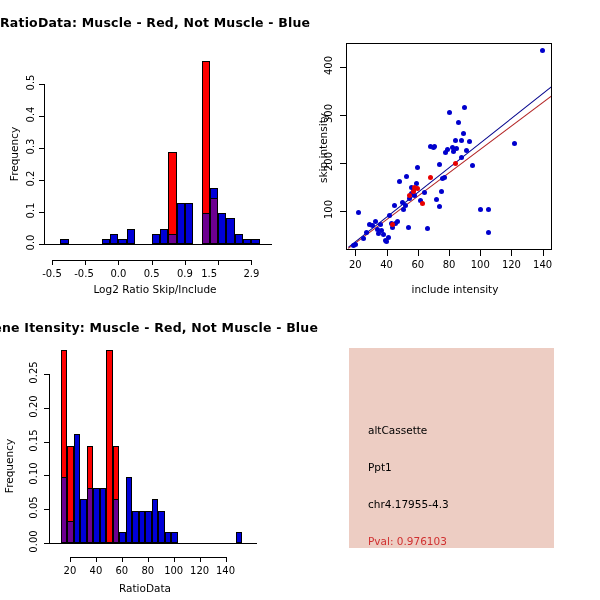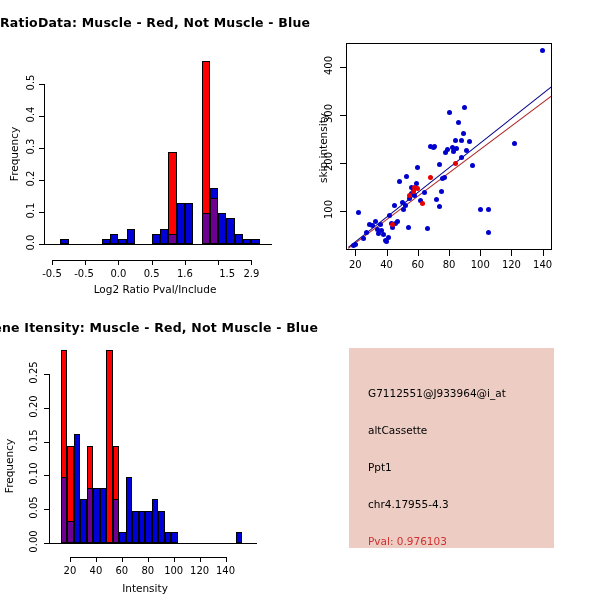--- a/index.html
+++ b/index.html
@@ -79,21 +79,21 @@
 </style>
 </head>
 <body>
 
 <div class="panel" id="panel-ratio" style="left:0;top:0;width:300px;height:300px;">
 
   <div class="plot-title" style="top:15px;left:0;">RatioData: Muscle - Red, Not Muscle - Blue</div>
 
   <div class="axis-title vertical" style="left:-21px;top:148px;width:70px;">Frequency</div>
 
-  <div class="axis-title" style="left:50px;top:283px;width:210px;">Log2 Ratio Pval/Include</div>
+  <div class="axis-title" style="left:50px;top:283px;width:210px;">Log2 Ratio Skip/Include</div>
 
   <div id="ratio-axes">
       <div class="axis-line" style="left: 44px; top: 83.6552px; width: 1px; height: 160.345px;"></div>
       <div class="tick" style="left: 39px; top: 244px; width: 5px; height: 1px;"></div>
       <div class="tick-label vertical" style="left: 15px; top: 237px; width: 30px; text-align: center;">0.0</div>
       <div class="tick" style="left: 39px; top: 211.931px; width: 5px; height: 1px;"></div>
       <div class="tick-label vertical" style="left: 15px; top: 204.931px; width: 30px; text-align: center;">0.1</div>
       <div class="tick" style="left: 39px; top: 179.862px; width: 5px; height: 1px;"></div>
       <div class="tick-label vertical" style="left: 15px; top: 172.862px; width: 30px; text-align: center;">0.2</div>
       <div class="tick" style="left: 39px; top: 147.793px; width: 5px; height: 1px;"></div>
@@ -105,23 +105,23 @@
       <div class="axis-line" style="left: 52px; top: 260px; width: 199.385px; height: 1px;"></div>
       <div class="tick" style="left: 52px; top: 260px; width: 1px; height: 5px;"></div>
       <div class="tick-label" style="left: 35px; top: 268px; width: 34px; text-align: center;">-0.5</div>
       <div class="tick" style="left: 85.2308px; top: 260px; width: 1px; height: 5px;"></div>
       <div class="tick-label" style="left: 67px; top: 268px; width: 34px; text-align: center;">-0.5</div>
       <div class="tick" style="left: 118.462px; top: 260px; width: 1px; height: 5px;"></div>
       <div class="tick-label" style="left: 101.462px; top: 268px; width: 34px; text-align: center;">0.0</div>
       <div class="tick" style="left: 151.692px; top: 260px; width: 1px; height: 5px;"></div>
       <div class="tick-label" style="left: 134.692px; top: 268px; width: 34px; text-align: center;">0.5</div>
       <div class="tick" style="left: 184.923px; top: 260px; width: 1px; height: 5px;"></div>
-      <div class="tick-label" style="left: 167.923px; top: 268px; width: 34px; text-align: center;">1.6</div>
+      <div class="tick-label" style="left: 167.923px; top: 268px; width: 34px; text-align: center;">0.9</div>
       <div class="tick" style="left: 218.154px; top: 260px; width: 1px; height: 5px;"></div>
-      <div class="tick-label" style="left: 201.154px; top: 268px; width: 34px; text-align: right;">1.5</div>
+      <div class="tick-label" style="left: 201.154px; top: 268px; width: 34px; text-align: left;">1.5</div>
       <div class="tick" style="left: 251.385px; top: 260px; width: 1px; height: 5px;"></div>
       <div class="tick-label" style="left: 234.385px; top: 268px; width: 34px; text-align: center;">2.9</div>
       <div class="axis-line" style="left: 44px; top: 244px; width: 228px; height: 1px;"></div>
     </div>
 
   <div id="ratio-bars">
       <div class="bar red" style="left: 168.308px; top: 152.283px; width: 8.30769px; height: 91.7172px;"></div>
       <div class="bar red" style="left: 201.538px; top: 60.5655px; width: 8.30769px; height: 183.434px;"></div>
       <div class="bar blue" style="left: 60.3077px; top: 238.869px; width: 8.30769px; height: 5.13103px;"></div>
       <div class="bar blue" style="left: 101.846px; top: 238.869px; width: 8.30769px; height: 5.13103px;"></div>
@@ -144,20 +144,21 @@
       <div class="bar purple" style="left: 201.538px; top: 212.893px; width: 8.30769px; height: 31.1069px;"></div>
       <div class="bar purple" style="left: 209.846px; top: 198.141px; width: 8.30769px; height: 45.8586px;"></div>
     </div>
 </div>
 
 <div class="panel" id="panel-scatter" style="left:300px;top:0;width:300px;height:300px;">
 
 
   <div class="axis-title vertical" style="left:-17px;top:142px;width:80px;">skip intensity</div>
 
+  <div class="axis-title" style="left:50px;top:283px;width:210px;">include intensity</div>
 
   <div class="plotbox" id="scatter-box" style="left:46px;top:43px;width:206px;height:207px;"></div>
 
   <div id="scatter-axes">
       <div class="tick" style="left: 40px; top: 211.488px; width: 6px; height: 1px;"></div>
       <div class="tick-label vertical" style="left: 14px; top: 204.488px; width: 28px; text-align: center;">100</div>
       <div class="tick" style="left: 40px; top: 163.349px; width: 6px; height: 1px;"></div>
       <div class="tick-label vertical" style="left: 14px; top: 156.349px; width: 28px; text-align: center;">200</div>
       <div class="tick" style="left: 40px; top: 115.209px; width: 6px; height: 1px;"></div>
       <div class="tick-label vertical" style="left: 14px; top: 108.209px; width: 28px; text-align: center;">300</div>
@@ -260,21 +261,21 @@
       <div class="pt red" style="left: 90.3182px; top: 221.505px;"></div>
     </div>
 </div>
 
 <div class="panel" id="panel-gene" style="left:0;top:300px;width:345px;height:300px;">
 
   <div class="plot-title" style="top:20px;left:-22px;width:345px;">Gene Itensity: Muscle - Red, Not Muscle - Blue</div>
 
   <div class="axis-title vertical" style="left:-26px;top:160px;width:70px;">Frequency</div>
 
-  <div class="axis-title" style="left:40px;top:282px;width:210px;">Intensity</div>
+  <div class="axis-title" style="left:40px;top:282px;width:210px;">RatioData</div>
 
   <div id="gene-axes">
       <div class="axis-line" style="left: 49px; top: 74.0345px; width: 1px; height: 168.966px;"></div>
       <div class="tick" style="left: 44px; top: 243px; width: 5px; height: 1px;"></div>
       <div class="tick-label vertical" style="left: 15px; top: 236px; width: 36px; text-align: center;">0.00</div>
       <div class="tick" style="left: 44px; top: 209.207px; width: 5px; height: 1px;"></div>
       <div class="tick-label vertical" style="left: 15px; top: 202.207px; width: 36px; text-align: center;">0.05</div>
       <div class="tick" style="left: 44px; top: 175.414px; width: 5px; height: 1px;"></div>
       <div class="tick-label vertical" style="left: 15px; top: 168.414px; width: 36px; text-align: center;">0.10</div>
       <div class="tick" style="left: 44px; top: 141.621px; width: 5px; height: 1px;"></div>
@@ -323,18 +324,17 @@
       <div class="bar blue" style="left: 145.166px; top: 210.559px; width: 6.48276px; height: 32.4414px;"></div>
       <div class="bar blue" style="left: 151.648px; top: 199.069px; width: 6.48276px; height: 43.931px;"></div>
       <div class="bar blue" style="left: 158.131px; top: 210.559px; width: 6.48276px; height: 32.4414px;"></div>
       <div class="bar blue" style="left: 164.614px; top: 232.186px; width: 6.48276px; height: 10.8138px;"></div>
       <div class="bar blue" style="left: 171.097px; top: 232.186px; width: 6.48276px; height: 10.8138px;"></div>
       <div class="bar blue" style="left: 235.924px; top: 232.186px; width: 6.48276px; height: 10.8138px;"></div>
     </div>
 </div>
 
 <div id="info-panel">
-  <div class="info-line" style="top:39px;">G7112551@J933964@i_at</div>
   <div class="info-line" style="top:76px;">altCassette</div>
   <div class="info-line" style="top:113px;">Ppt1</div>
   <div class="info-line" style="top:150px;">chr4.17955-4.3</div>
   <div class="info-line pval" style="top:187px;">Pval: 0.976103</div>
 </div>
 
 </body></html>

